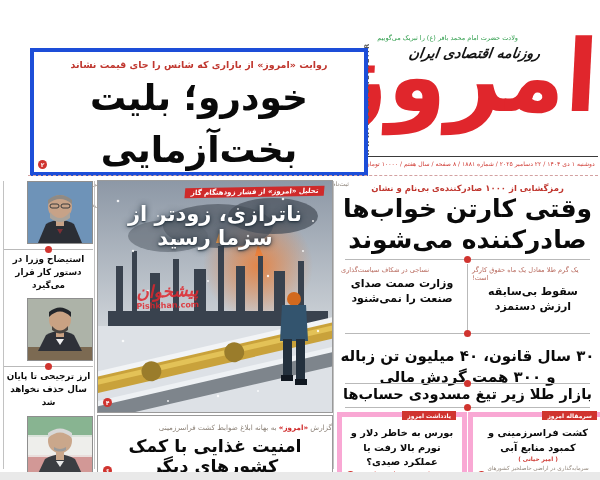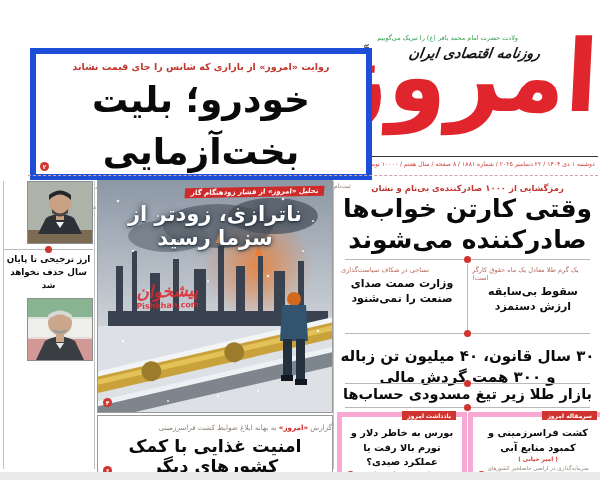--- a/index.html
+++ b/index.html
@@ -10,21 +10,21 @@
   .dedication{top:34px;right:82px;font-size:6.5px;color:#35a051;white-space:nowrap;}
   .tagline{top:45px;right:60px;font-size:14px;font-weight:bold;font-style:italic;color:#141414;
            font-family:"DejaVu Serif",serif;transform:skewX(-8deg);}
   .logo{top:22px;right:2px;width:232px;text-align:center;font-size:95px;line-height:1.15;
         font-weight:bold;color:#e0262c;transform:scaleY(1.05) skewX(-3deg);letter-spacing:-3px;}
   .website{left:363px;top:44px;height:112px;writing-mode:vertical-rl;transform:rotate(180deg);
            font-size:6.5px;letter-spacing:1.6px;color:#5a5a5a;font-weight:bold;}
   .dateline{left:362px;width:236px;top:156px;border-top:1.5px solid #3a3a3a;padding-top:3px;
             color:#cf3a33;font-size:6.1px;text-align:center;white-space:nowrap;}
   
-  .lead-box{left:30px;top:48px;width:330px;height:120px;border:6px solid #1d4ed8;background:#fff;}
+  .lead-box{left:30px;top:48px;width:330px;height:120px;border:4px solid #1d4ed8;background:#fff;}
   .lead-kicker{margin-top:7px;text-align:center;font-size:9.5px;font-weight:bold;color:#c0372f;}
   .lead-headline{margin-top:2px;text-align:center;font-size:36px;font-weight:bold;color:#0a0a0a;
                  letter-spacing:-1px;line-height:1.45;}
   .lead-lede{margin-top:3px;padding:0 10px;text-align:center;font-size:6.2px;line-height:1.65;color:#8d8379;}
   
   .dashrule{top:175px;left:28px;right:2px;border-top:1px dashed #d3a1a1;}
   .vrule{top:181px;bottom:3px;width:0;border-left:1px solid #c2c2c2;}
   .v0{left:3px;} .v1{left:94px;} .v2{left:333px;}
   
   .pnum{display:inline-block;width:9px;height:9px;border-radius:50%;background:#d0342f;color:#fff;
@@ -235,20 +235,39 @@
   <div class="abs food-box">
     <div class="food-kicker">
       <span>گزارش </span><span class="brand">«امروز»</span><span> به بهانه ابلاغ ضوابط کشت فراسرزمینی</span>
     </div>
     <div class="food-headline">امنیت غذایی با کمک کشورهای دیگر</div>
     <span class="pnum">۶</span>
   </div>
 
   <div class="abs side">
 
+    <div class="side-item">
+      <div class="side-photo">
+        <svg viewBox="0 0 64 61" preserveAspectRatio="none">
+          <rect width="64" height="61" fill="#6e93b8"></rect>
+          <path d="M10 61 L18 42 Q32 34 46 42 L54 61 Z" fill="#2b2e35"></path>
+          <rect x="28" y="36" width="8" height="8" fill="#c7a287"></rect>
+          <circle cx="32" cy="25" r="12" fill="#c7a287"></circle>
+          <path d="M20 22 Q32 12 44 22 L44 18 Q32 8 20 18 Z" fill="#8f8a84"></path>
+          <path d="M22 30 Q32 42 42 30 L42 36 Q32 44 22 36 Z" fill="#a9a39b"></path>
+          <rect x="22" y="22" width="9" height="4" rx="2" fill="none" stroke="#3a3a3a" stroke-width="1"></rect>
+          <rect x="33" y="22" width="9" height="4" rx="2" fill="none" stroke="#3a3a3a" stroke-width="1"></rect>
+          <path d="M29 47 L32 52 L35 47 Z" fill="#7e2f35"></path>
+        </svg>
+      </div>
+      <div class="side-rule">
+          <span class="dot"></span>
+        </div>
+      <div class="side-headline">استیضاح وزرا در دستور کار قرار می‌گیرد</div>
+    </div>
 
     <div class="side-item">
       <div class="side-photo">
         <svg viewBox="0 0 64 61" preserveAspectRatio="none">
           <rect width="64" height="61" fill="#adb3a8"></rect>
           <rect x="0" y="48" width="64" height="13" fill="#7c6a52"></rect>
           <path d="M10 52 L18 36 Q32 28 46 36 L54 52 Z" fill="#2e3138"></path>
           <path d="M28 40 L32 46 L36 40 Z" fill="#f0f0f0"></path>
           <rect x="28" y="31" width="8" height="7" fill="#c9a283"></rect>
           <circle cx="32" cy="21" r="11" fill="#c9a283"></circle>

